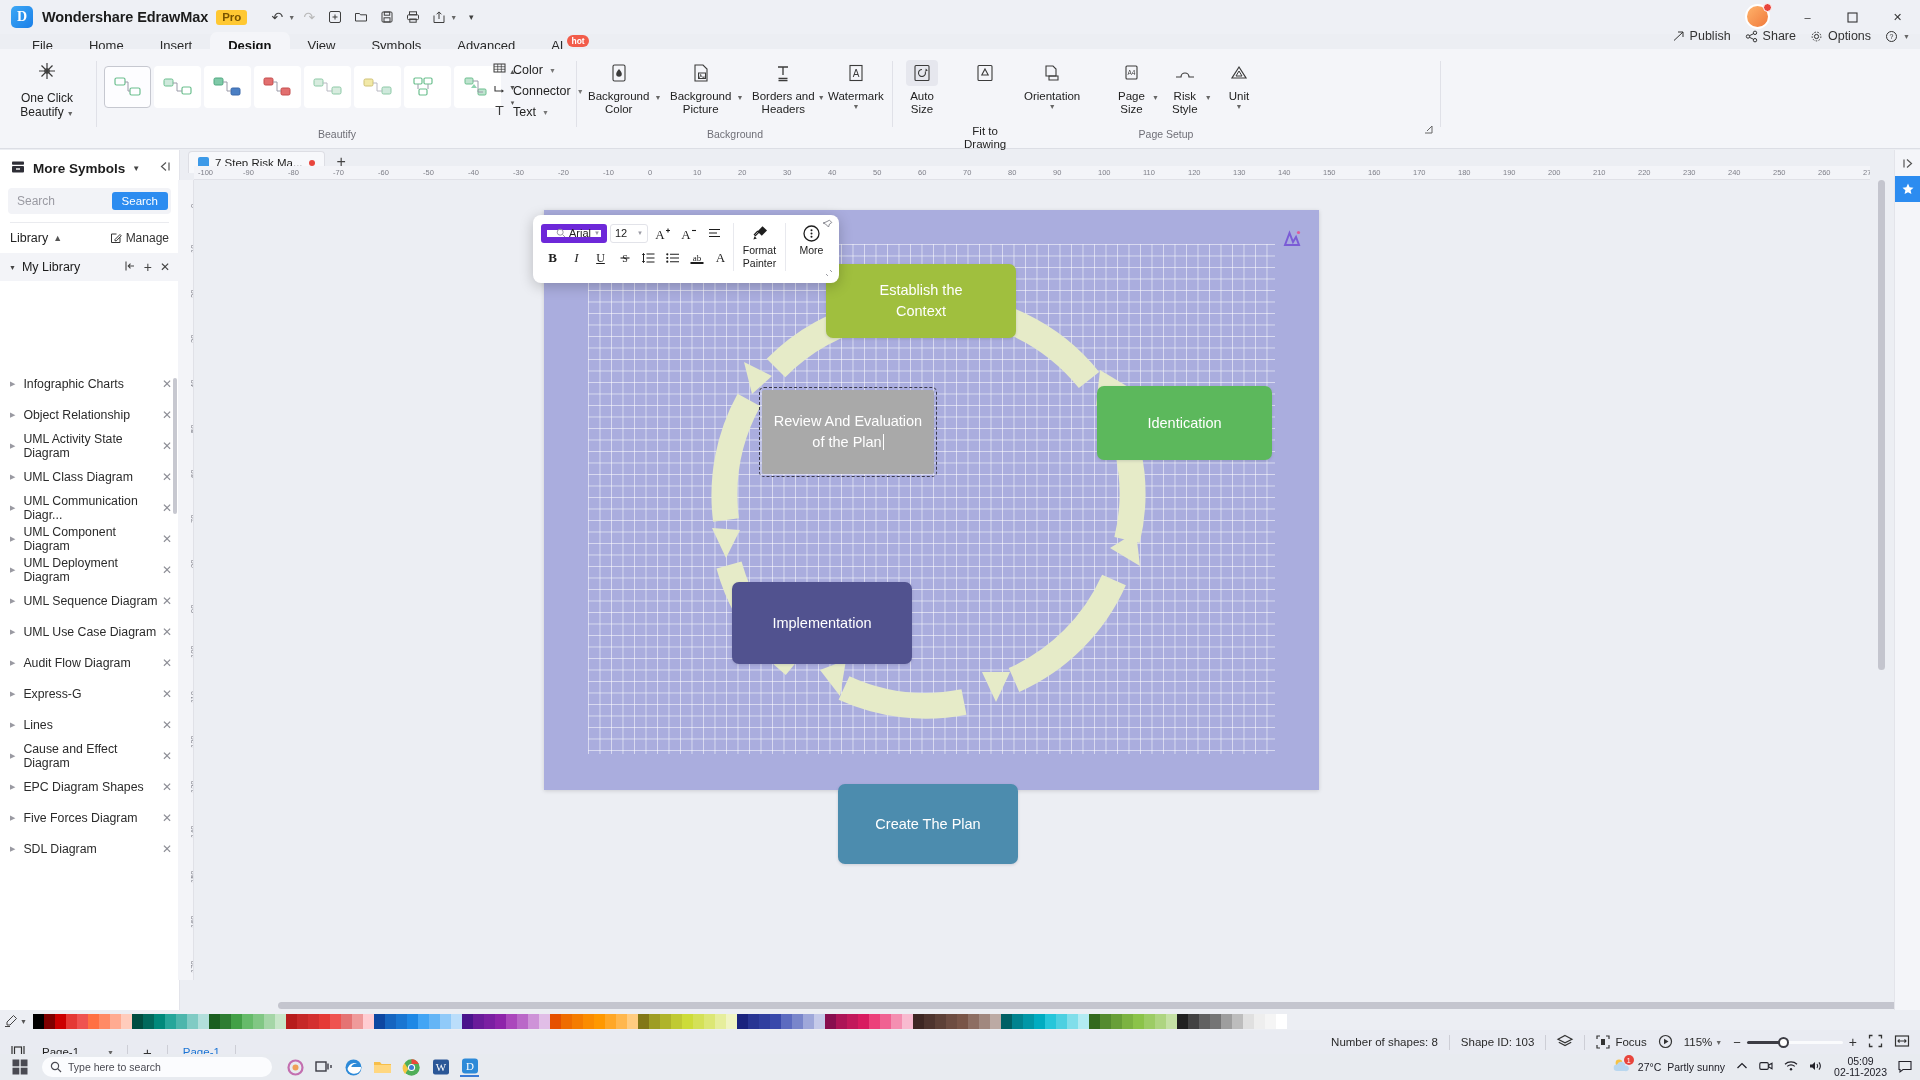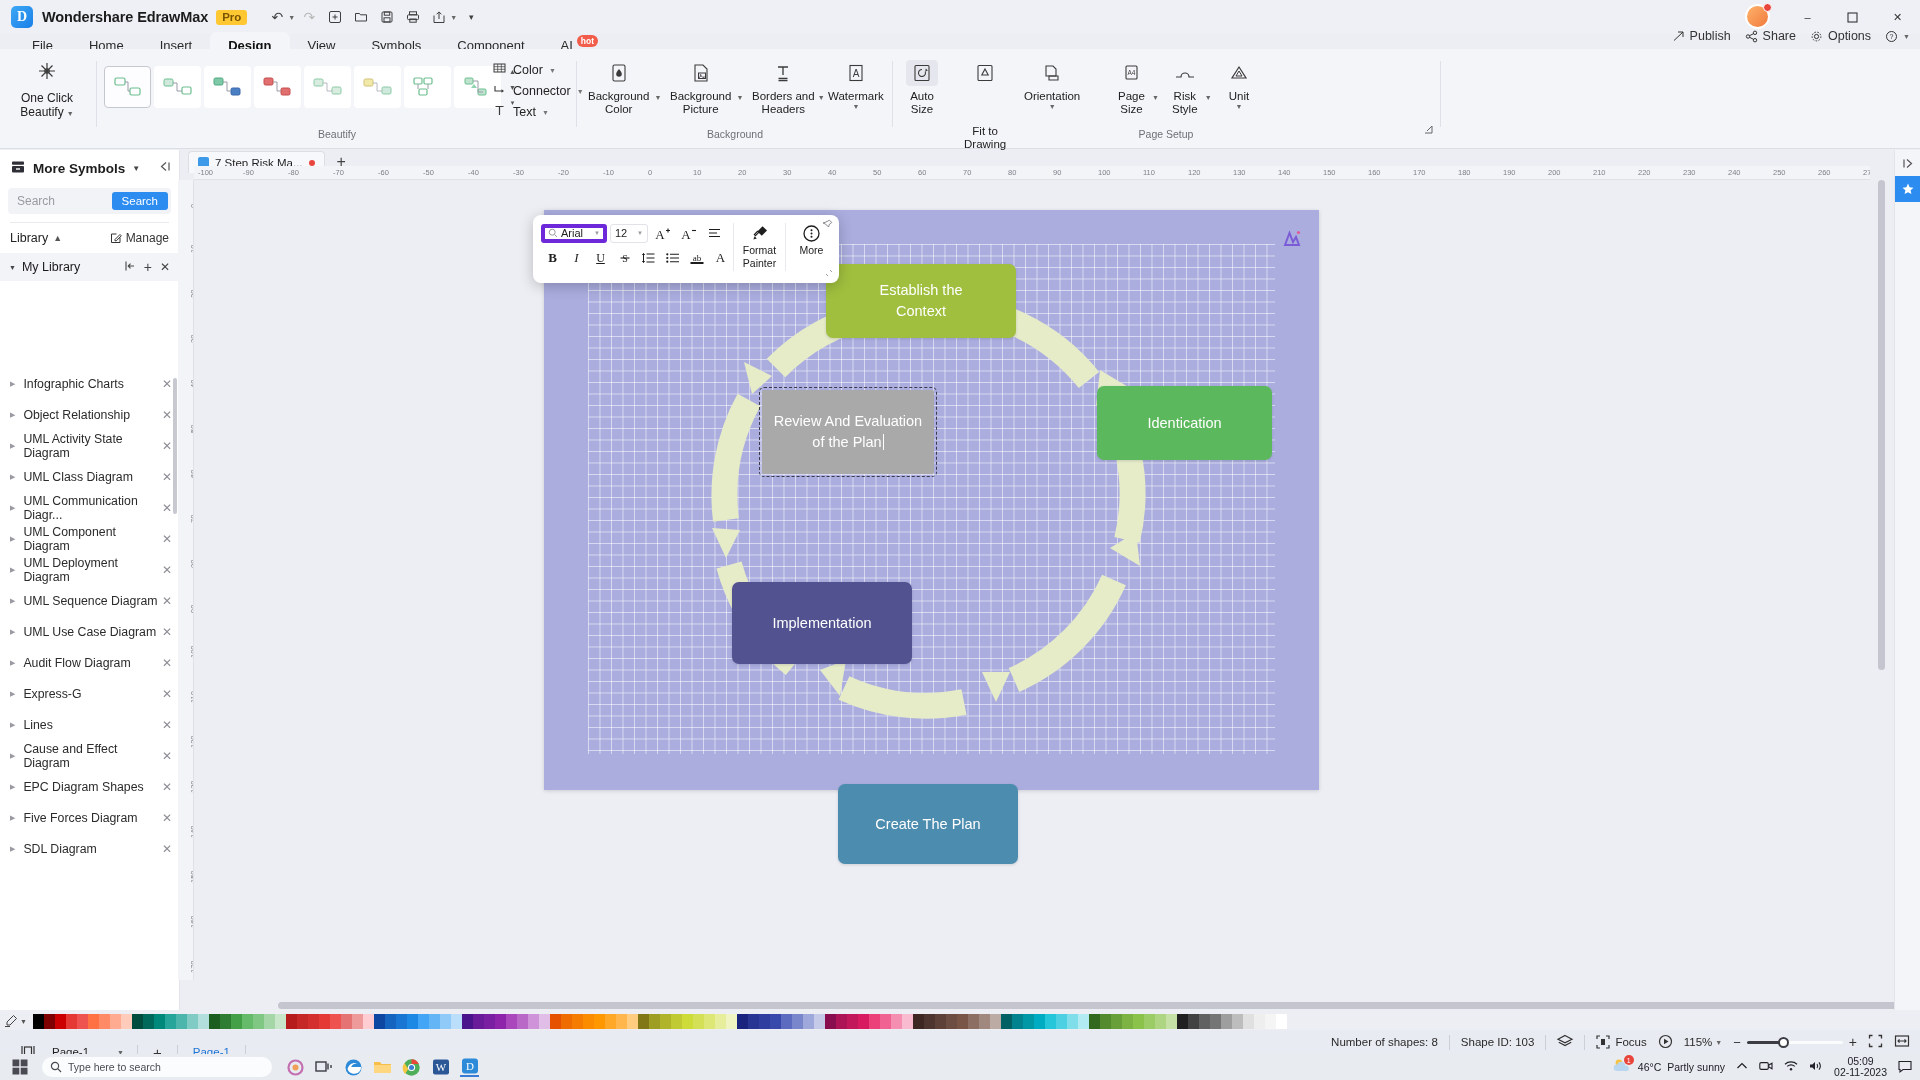--- a/index.html
+++ b/index.html
@@ -235,22 +235,22 @@
   
   .fmt-toolbar {
     position: absolute; left: 533px; top: 215px; width: 306px; height: 68px;
     background: #fff; border-radius: 8px; box-shadow: 0 3px 14px rgba(0,0,0,0.22);
     display: flex; z-index: 40;
   }
   .ft-main { width: 200px; padding: 7px 0 0 8px; }
   .ft-row1 { display: flex; align-items: center; gap: 3px; }
   .ft-row2 { display: flex; align-items: center; gap: 1px; margin-top: 3px; }
   .ft-font {
-    width: 66px; height: 19px; border: 4px solid #6d28d9; border-radius: 3px;
-    display: flex; align-items: center; gap: 3px; padding: 0 3px; font-size: 11px; color: #222;
+    width: 66px; height: 19px; border: 6px solid #6d28d9; border-radius: 3px;
+    display: flex; align-items: center; gap: 3px; padding: 0 9px; font-size: 11px; color: #222;
   }
   .ft-size {
     width: 38px; height: 19px; border: 1px solid #e2e3e9; border-radius: 3px;
     display: flex; align-items: center; justify-content: space-between; padding: 0 4px;
     font-size: 11px; color: #222;
   }
   .ft-btn {
     width: 23px; height: 22px; display: flex; align-items: center; justify-content: center;
     font-size: 13px; color: #1d1d1d; border-radius: 3px;
   }
@@ -297,21 +297,21 @@
   .rr-blue {
     width: 26px; height: 26px; background: #2c8cf0; display:flex;align-items:center;
     justify-content:center; color:#fff; font-size:13px;
   }
 
   
   .statusbar {
     position: absolute; left: 0; bottom: 26px; width: 1920px; height: 24px;
     background: #e9ebf2; display: flex; align-items: center; font-size: 11.5px; color: #2a2a2a;
   }
-  .sb-left { display: flex; align-items: center; gap: 0; padding-left: 20px; margin-top: 20px; }
+  .sb-left { display: flex; align-items: center; gap: 0; padding-left: 10px; margin-top: 20px; }
   .sb-pagesel {
     display: flex; align-items: center; gap: 28px; height: 18px; padding: 0 6px;
     font-size: 11.5px; color: #1f1f1f; margin-left: 10px;
   }
   .sb-vdiv { width: 1px; height: 15px; background: #cdced6; margin: 0 7px; }
   .sb-pagetab { font-size: 11.5px; color: #1c74d4; padding: 0 8px; }
   .sb-right { margin-left: auto; display: flex; align-items: center; padding-right: 10px; gap: 11px; }
   .zoom-slider { display: flex; align-items: center; gap: 0; }
   .zs-track { width: 96px; height: 3px; background: #fafbfd; border-radius: 2px; position: relative; }
   .zs-fill { position: absolute; left: 0; top: 0; width: 36px; height: 3px; background: #3c3c44; border-radius: 2px;}
@@ -395,21 +395,21 @@
   </div>
 </div>
 
 <div class="menubar">
   <div class="mtab">File</div>
   <div class="mtab">Home</div>
   <div class="mtab">Insert</div>
   <div class="mtab active">Design</div>
   <div class="mtab">View</div>
   <div class="mtab">Symbols</div>
-  <div class="mtab">Component</div>
+  <div class="mtab">Advanced</div>
   <div class="mtab ai">
     <span>AI</span>
     <span class="hot-badge">hot</span>
   </div>
   <div class="menubar-right">
     <div class="mbr-item">
       <svg width="13" height="13" viewBox="0 0 13 13">
           <path d="M2 10.5L11 2M6 2h5v5" fill="none" stroke="#333" stroke-width="1"></path>
         </svg>
       <span>Publish</span>
@@ -1347,21 +1347,21 @@
   </div>
   <div class="tb-right">
     <span style="display:flex;align-items:center;gap:6px;">
       <span style="position:relative;">
         <svg width="20" height="18" viewBox="0 0 20 18">
             <circle cx="7" cy="6" r="3.4" fill="#f6c244"></circle>
             <path d="M5 14a3.3 3.3 0 010-6.6 4.4 4.4 0 018.4 1.3A2.8 2.8 0 1113 14z" fill="#b9d7ef"></path>
           </svg>
         <span style="position:absolute;right:-2px;top:-2px;background:#e8453c;color:#fff;font-size:7px;border-radius:50%;width:10px;height:10px;display:flex;align-items:center;justify-content:center;">1</span>
       </span>
-      <span>46°C</span>
+      <span>27°C</span>
       <span>Partly sunny</span>
     </span>
     <span>
       <svg width="12" height="10" viewBox="0 0 12 10">
           <path d="M1.5 7L6 2.6 10.5 7" fill="none" stroke="#22222a" stroke-width="1.3"></path>
         </svg>
     </span>
     <span>
       <svg width="14" height="12" viewBox="0 0 14 12">
           <rect x="0.8" y="2.6" width="8.5" height="6.8" rx="1.3" fill="none" stroke="#22222a" stroke-width="1.1"></rect>

